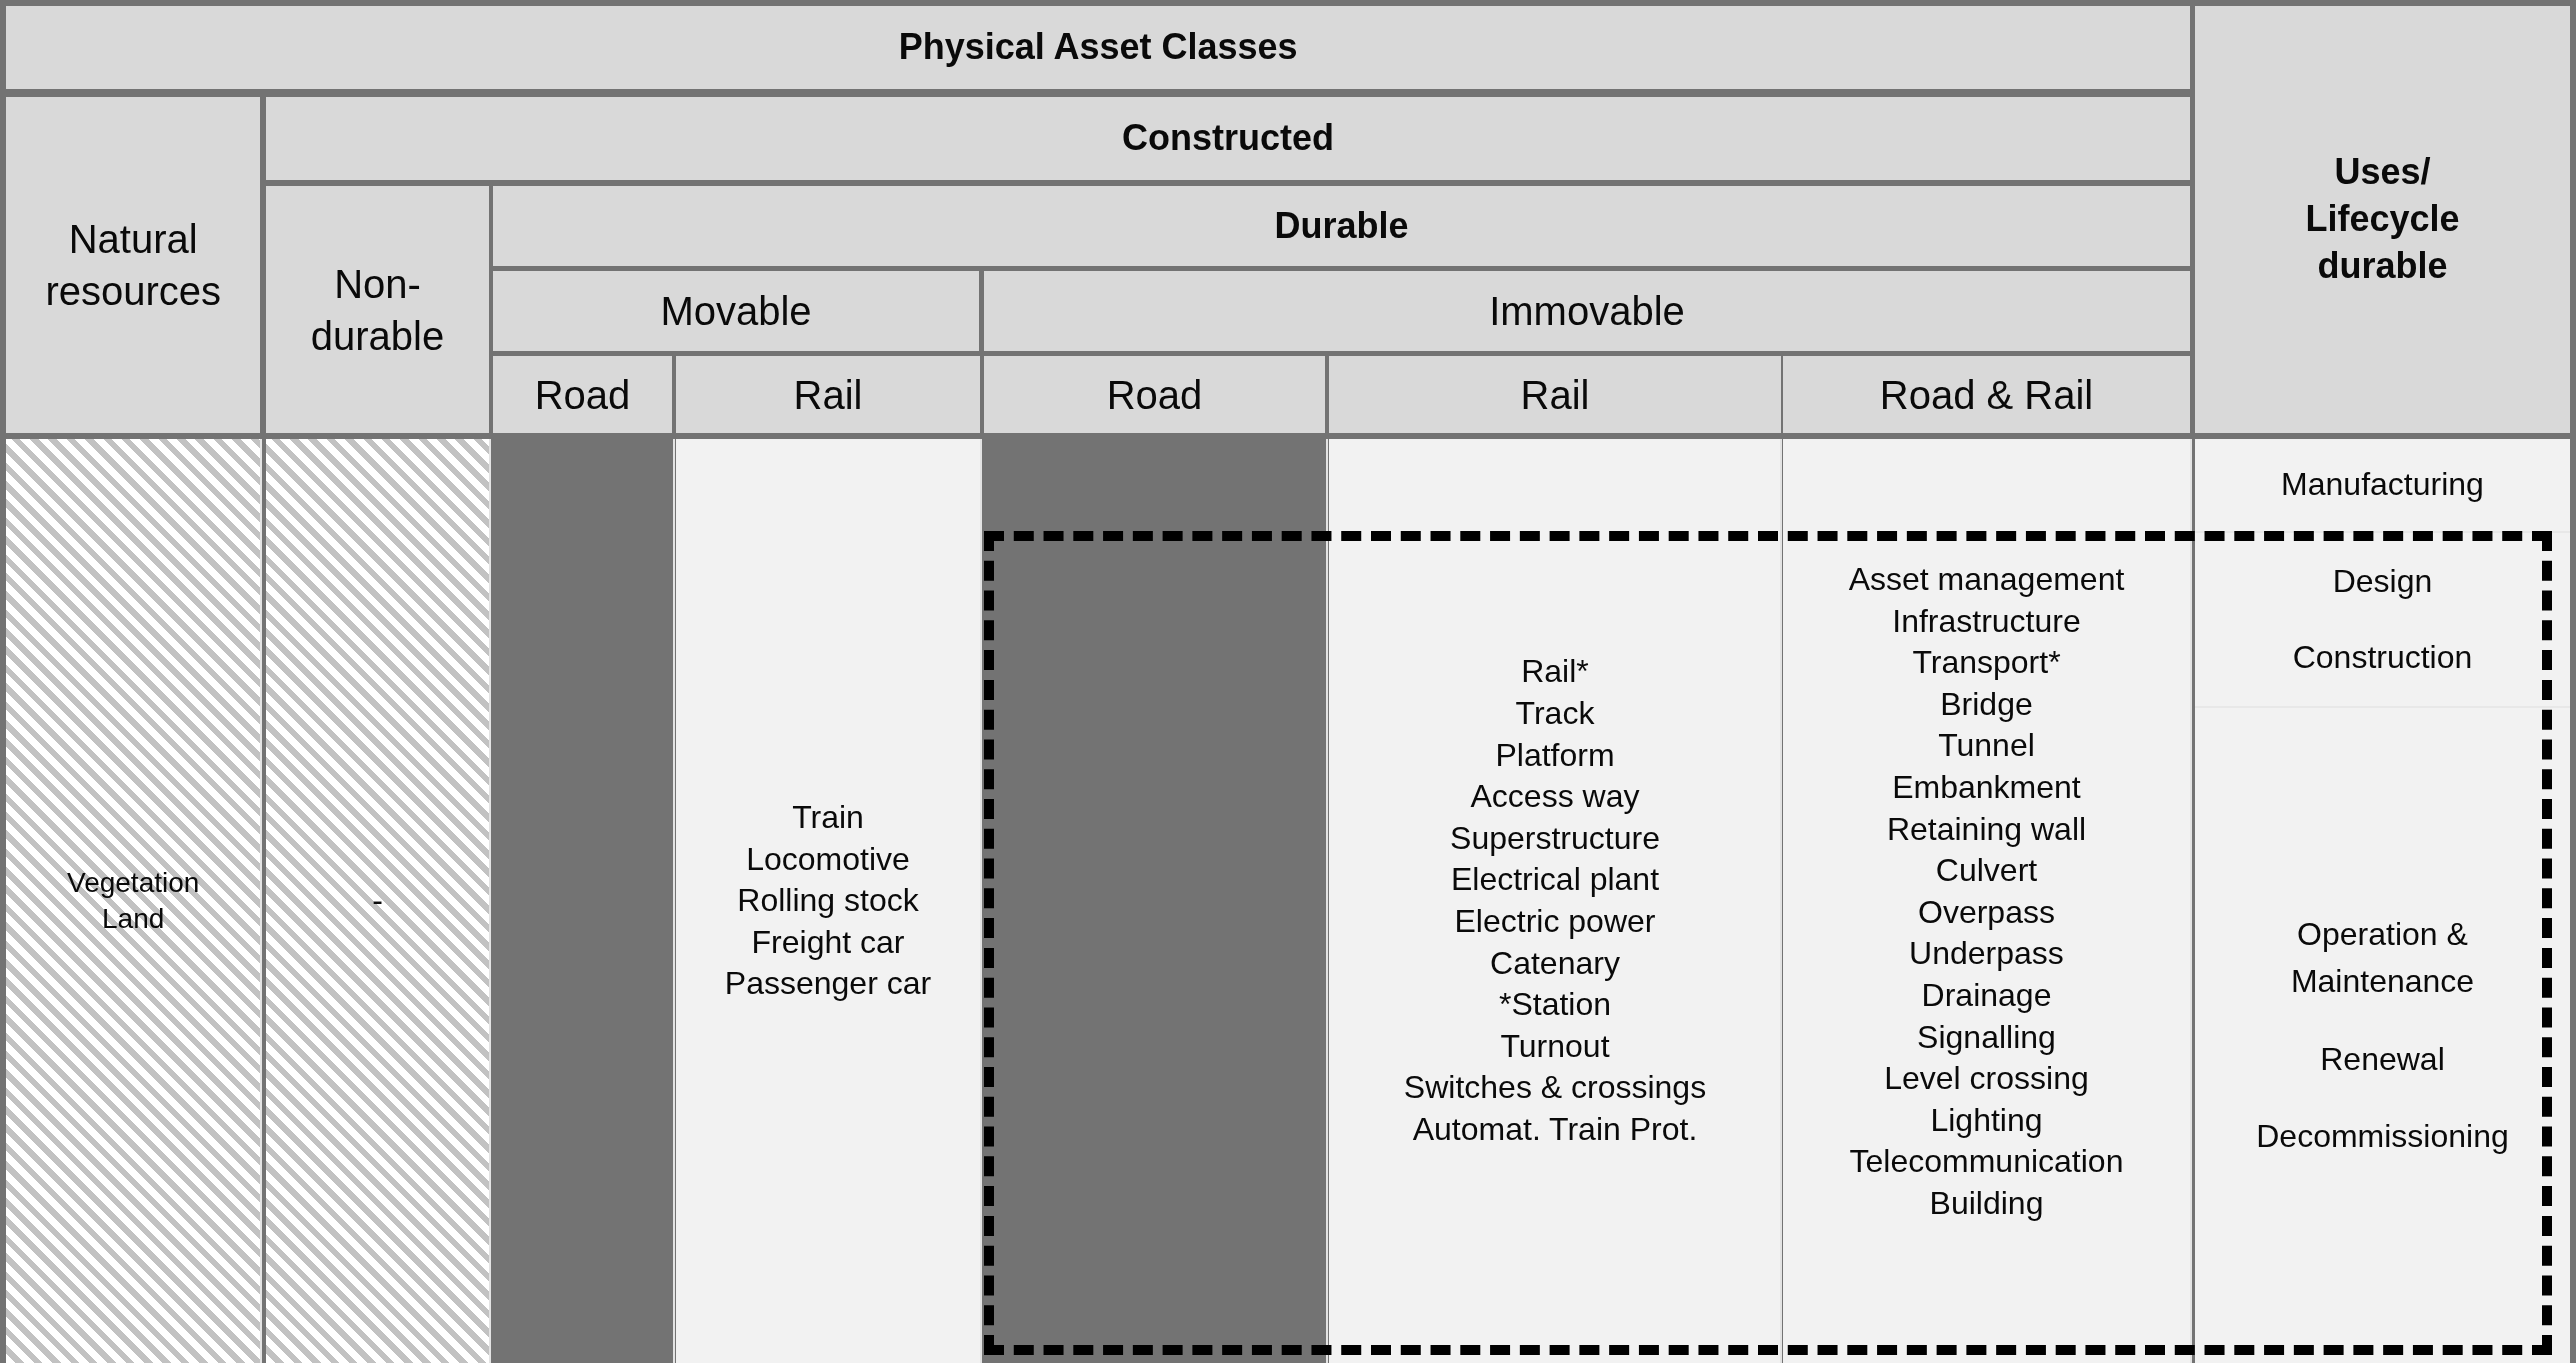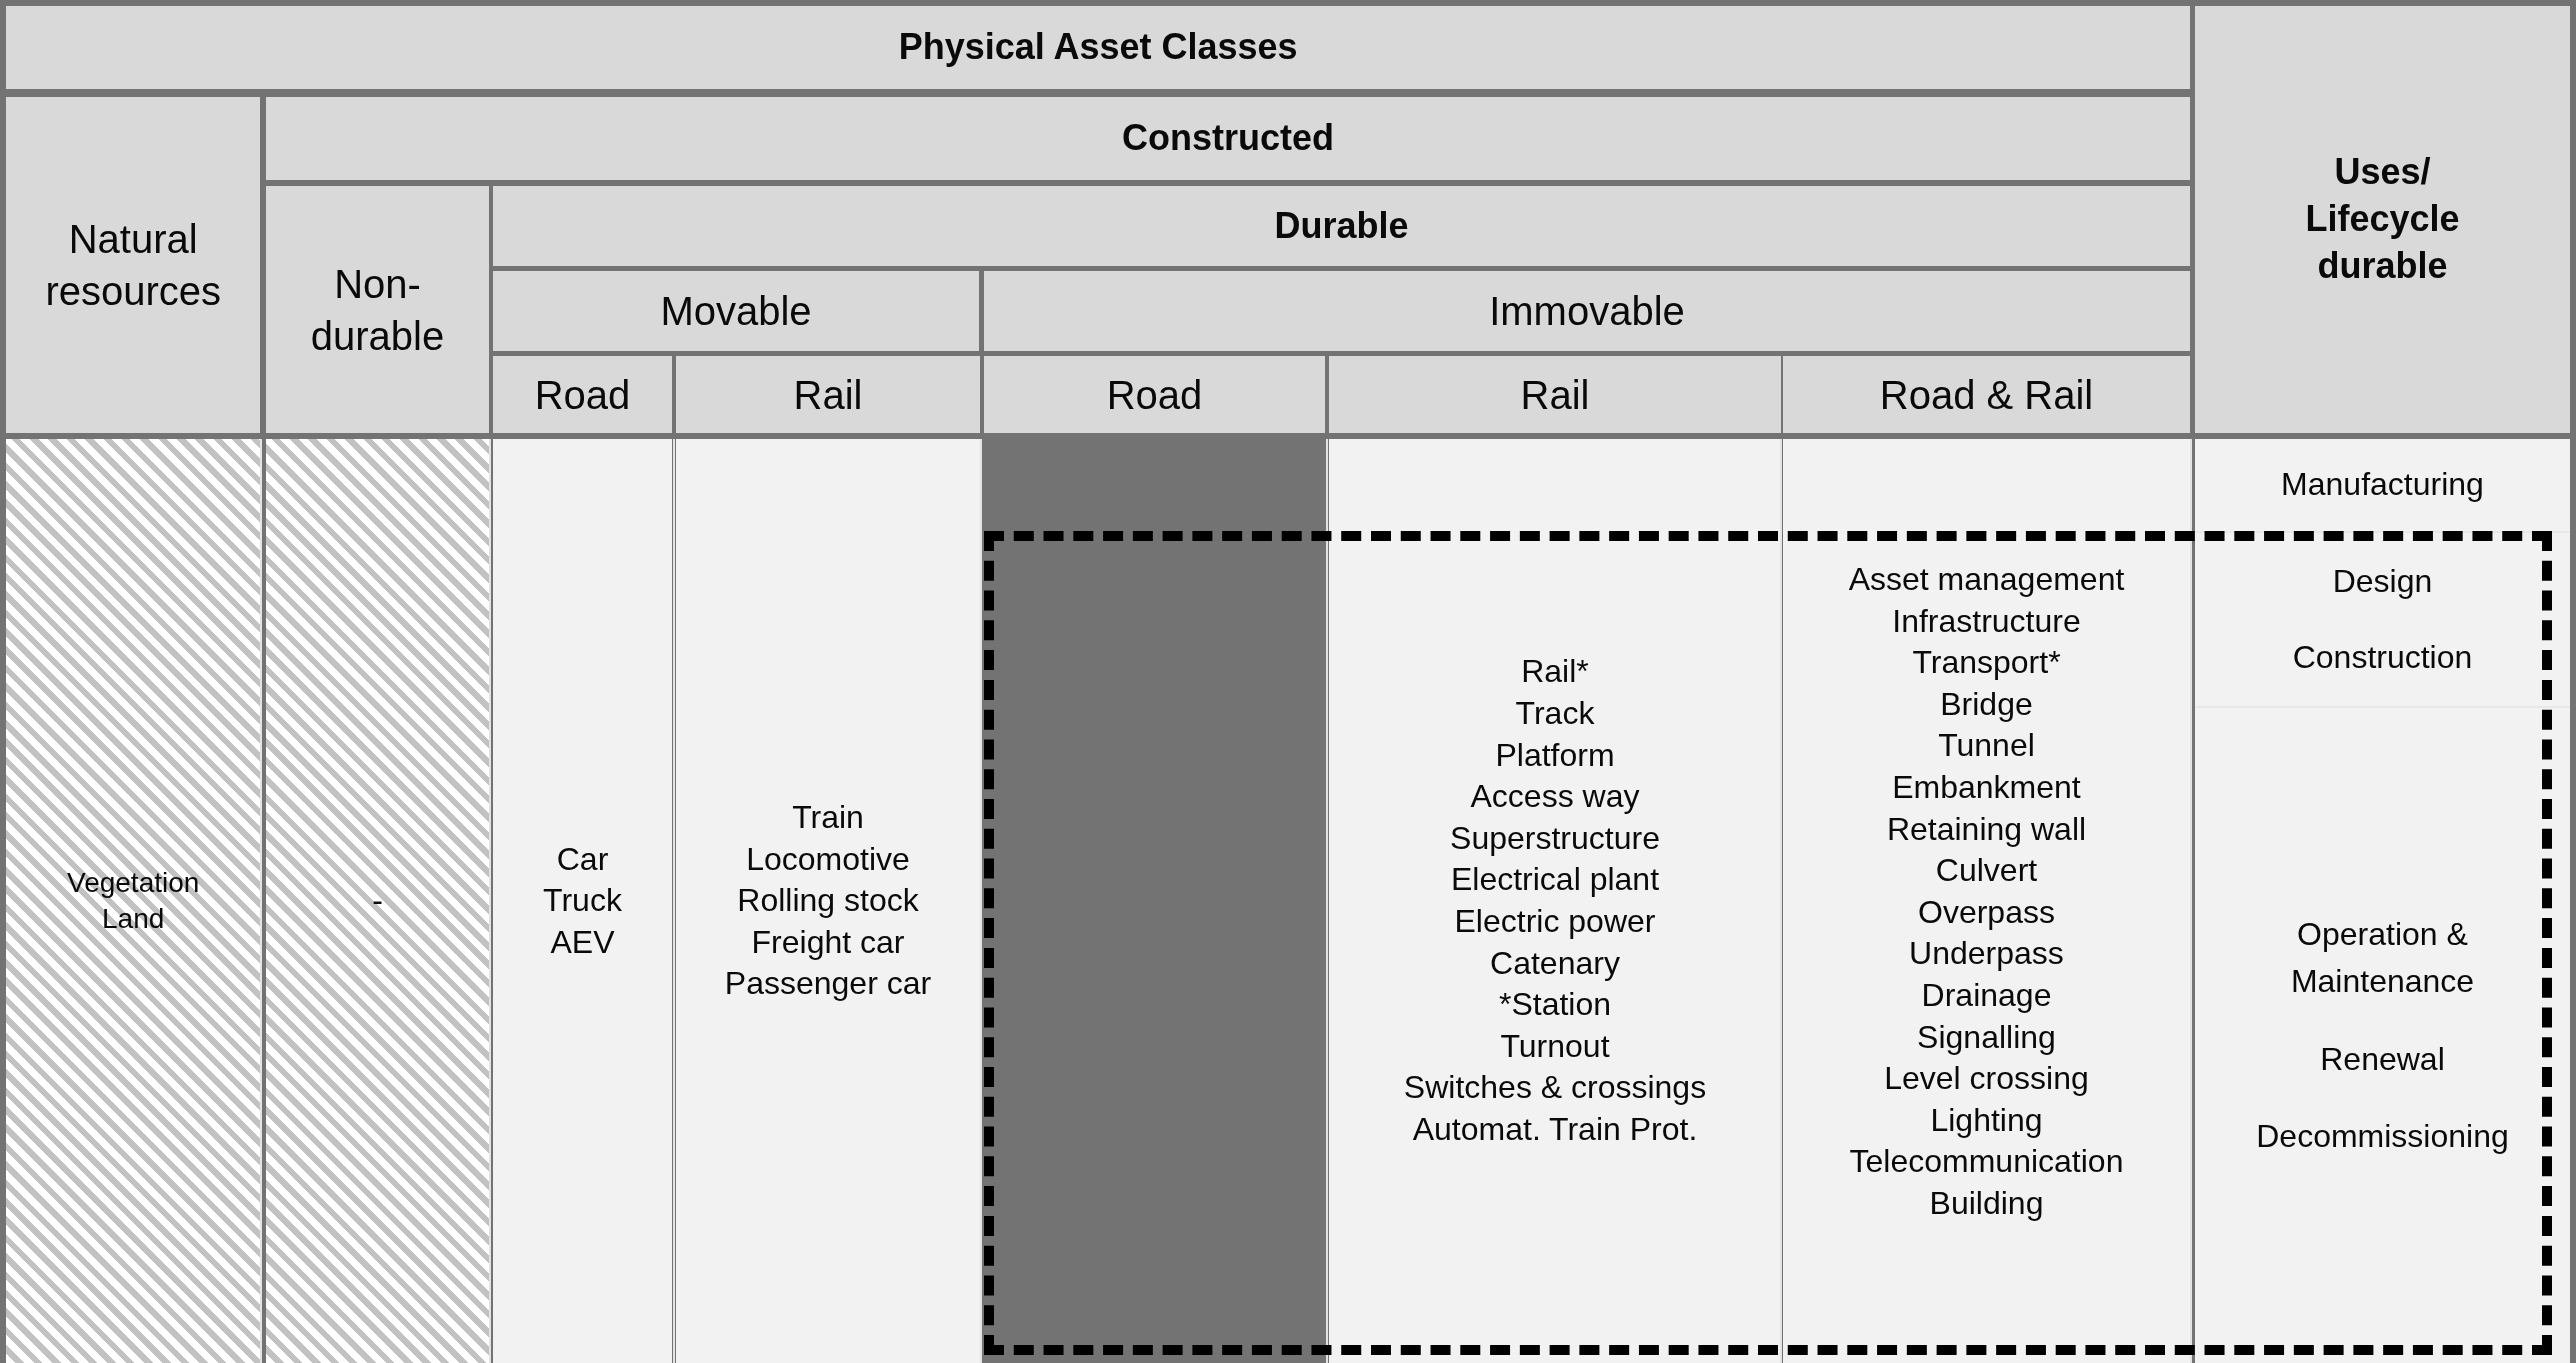--- a/index.html
+++ b/index.html
@@ -134,27 +134,20 @@
       <span class="ln">Land</span>
     </div>
   </div>
 
   <div class="cell hatch" style="left:266px;top:439px;width:223px;height:924px;font-size:32px;">
     <div class="stack">
       <span class="ln">-</span>
     </div>
   </div>
 
-  <div class="cell body-cell" style="left:493px;top:439px;width:179px;height:924px;">
-    <div class="stack">
-      <span class="ln">Car</span>
-      <span class="ln">Truck</span>
-      <span class="ln">AEV</span>
-    </div>
-  </div>
 
   <div class="cell body-cell" style="left:676px;top:439px;width:304px;height:924px;">
     <div class="stack">
       <span class="ln">Train</span>
       <span class="ln">Locomotive</span>
       <span class="ln">Rolling stock</span>
       <span class="ln">Freight car</span>
       <span class="ln">Passenger car</span>
     </div>
   </div>

